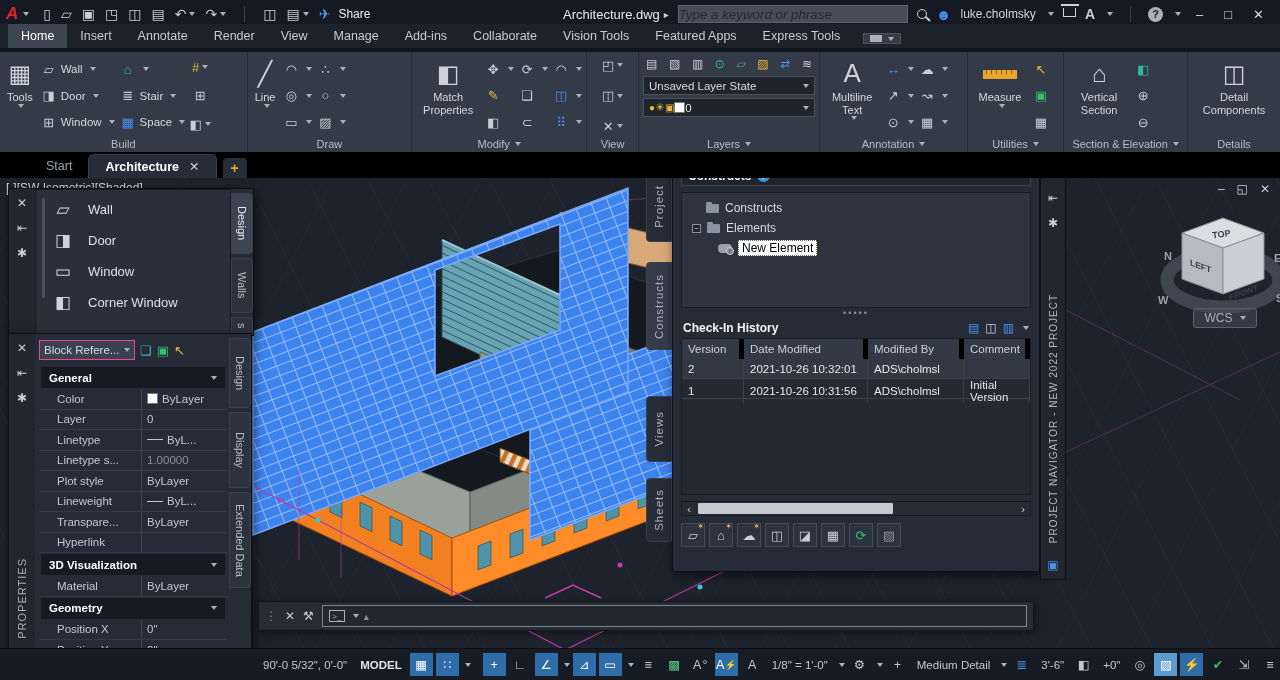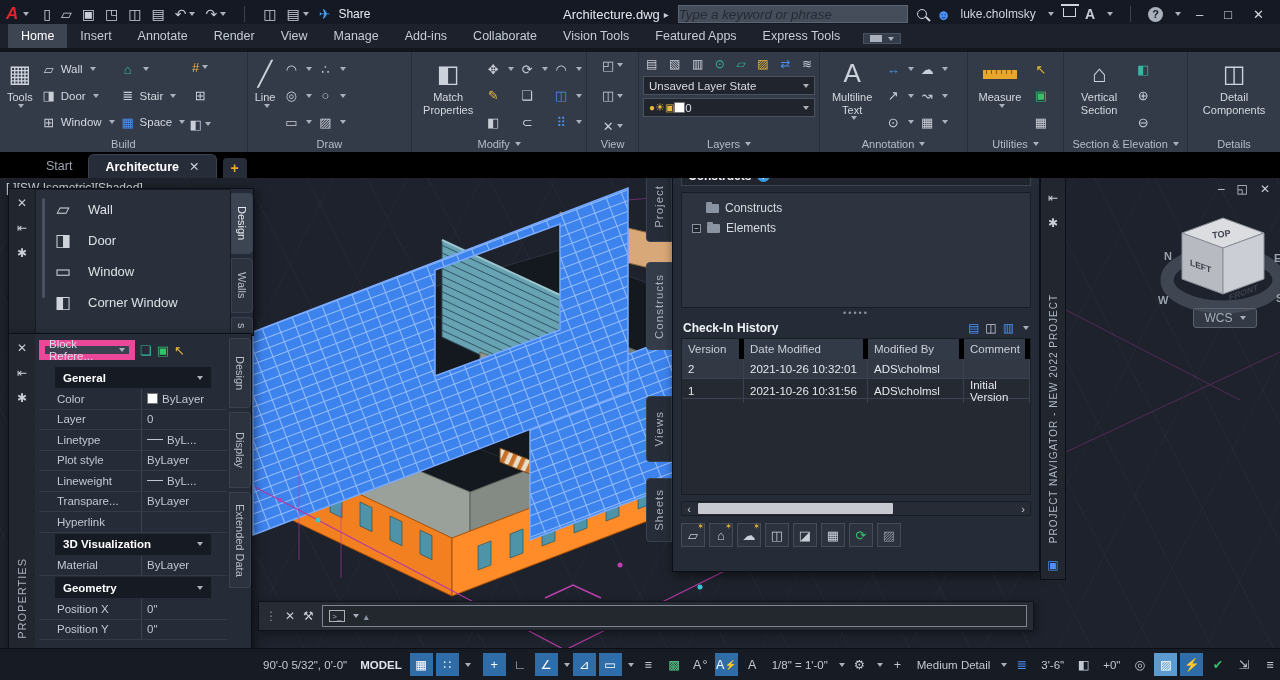--- a/index.html
+++ b/index.html
@@ -89,23 +89,23 @@
   #toolpal{left:8px;top:188px;width:246px;height:148px}
   #toolpal .body{flex:1;background:#2a303b;border:1px solid #171c24;padding:4px 0 4px 14px;position:relative}
   #toolpal .body::before{content:"";position:absolute;left:6px;top:8px;width:3px;height:100px;background:#4a5160;border-radius:2px}
   .titem2{display:flex;align-items:center;gap:12px;height:31px;color:#dce0e6;font-size:13px}
   .titem2 .glyph{font-size:17px;width:26px;color:#cfd4dc}
 
   
   #proppal{left:8px;top:333px;width:244px;height:347px}
   #proppal .body{flex:1;background:#262c37;padding:6px 2px 0 4px;display:flex;flex-direction:column;font-size:11.5px}
   .selrow{display:flex;align-items:center;gap:5px;margin-bottom:6px}
-  .selcombo{flex:0 0 96px;height:20px;background:#3a4150;border:6px solid #ec4899;display:flex;align-items:center;padding:0 4px;color:#d8dce2}
+  .selcombo{flex:0 0 96px;height:20px;background:#3a4150;border:1px solid #ec4899;display:flex;align-items:center;padding:0 4px;color:#d8dce2}
   .selrow .glyph{font-size:13px}
-  .sechdr{height:21px;background:#151a23;color:#fff;font-weight:bold;display:flex;align-items:center;padding:0 8px;margin:1px 16px}
+  .sechdr{height:21px;background:#151a23;color:#fff;font-weight:bold;display:flex;align-items:center;padding:0 8px;margin:1px 2px}
   .prow{display:grid;grid-template-columns:14px 88px 1fr;height:20.5px;border-bottom:1px solid #343b47;align-items:center;color:#c2c8d2}
   .prow .pv{border-left:1px solid #3c4452;height:100%;display:flex;align-items:center;padding-left:5px;gap:4px}
   .prow .pl{padding-left:4px}
   .dim{color:#8a93a0}
   .lt{display:inline-block;width:16px;height:1px;background:#c2c8d2}
 
   
   #navtabs{position:absolute;left:646px;top:158px;width:26px;height:420px;z-index:9}
   .ntab{position:absolute;left:0;width:26px;background:#272d38;border:1px solid #3a4150;color:#b8bfca;display:flex;align-items:center;justify-content:center;border-radius:4px 0 0 4px}
   .ntab .vtext{font-size:11.5px}
@@ -708,20 +708,25 @@
     <div class="prow">
         <span></span>
         <span class="pl">Linetype</span>
         <span class="pv">
           <span class="lt"></span>
           <span>ByL...</span>
         </span>
       </div>
     <div class="prow">
         <span></span>
+        <span class="pl">Linetype s...</span>
+        <span class="pv dim">1.00000</span>
+      </div>
+    <div class="prow">
+        <span></span>
         <span class="pl">Plot style</span>
         <span class="pv">ByLayer</span>
       </div>
     <div class="prow">
         <span></span>
         <span class="pl">Lineweight</span>
         <span class="pv">
           <span class="lt"></span>
           <span>ByL...</span>
         </span>
@@ -793,20 +798,24 @@
   </div>
   <div id="tree">
     <div class="trow" style="padding-left:14px">
         <span class="folder"></span>
         <span>Constructs</span>
       </div>
     <div class="trow">
         <span class="expander">−</span>
         <span class="folder"></span>
         <span>Elements</span>
+      </div>
+    <div class="trow" style="padding-left:26px">
+        <span class="elemicon"></span>
+        <span class="selitem">New Element</span>
       </div>
   </div>
   <div class="splitdots">•••••</div>
   <div class="histhdr">
     <b>Check-In History</b>
     <span class="glyph blue">▤</span>
     <span class="glyph">◫</span>
     <span class="glyph blue">▥</span>
     <span class="dd"></span>
   </div>

